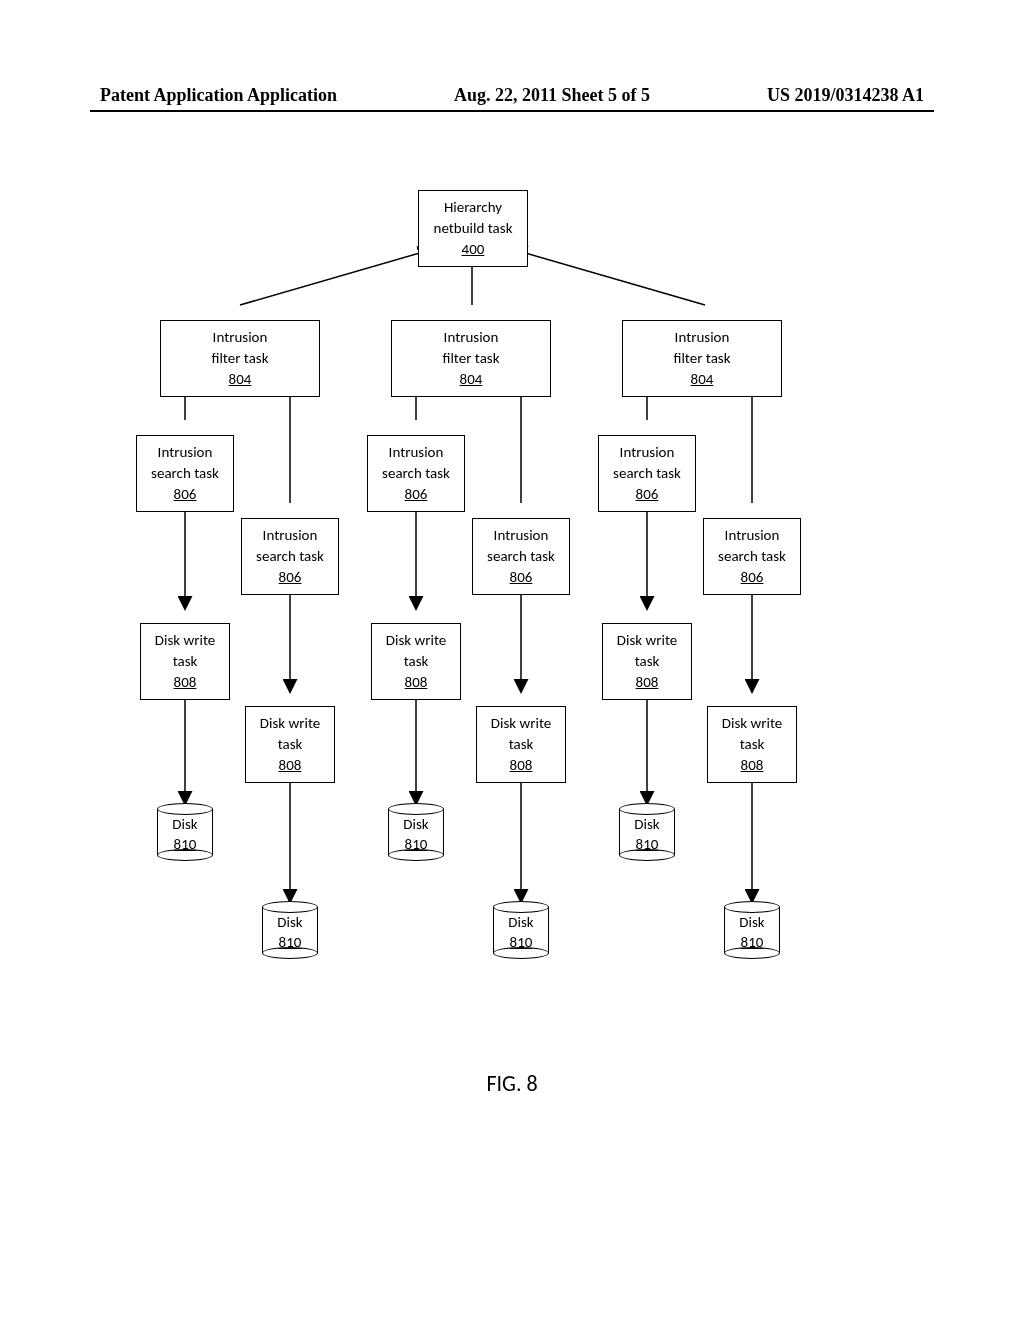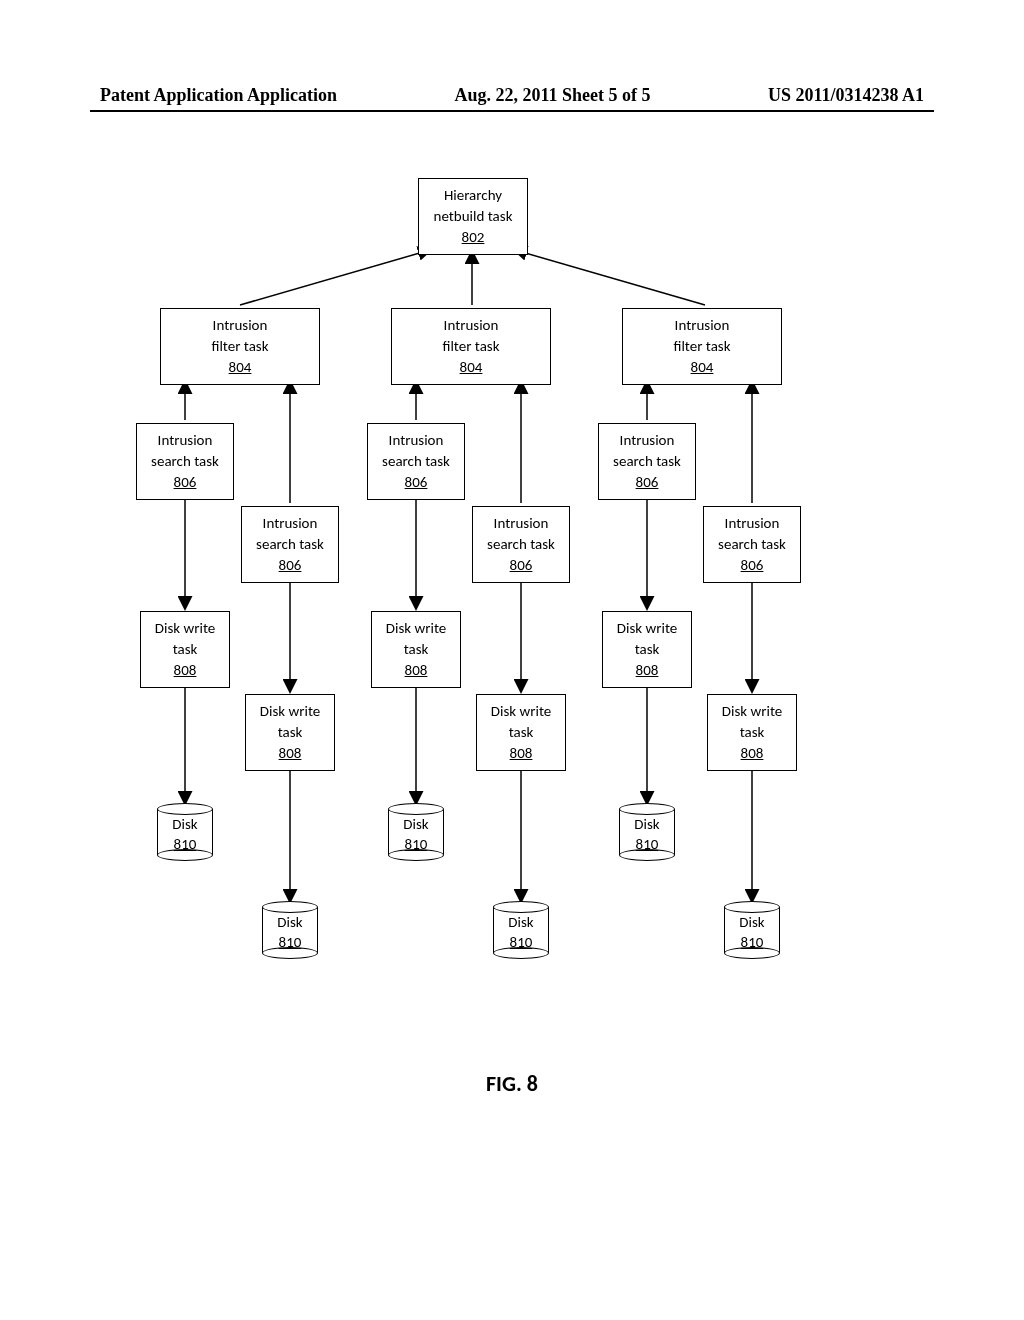--- a/index.html
+++ b/index.html
@@ -38,20 +38,21 @@
   }
   .box {
     position: absolute;
     border: 1.5px solid black;
     background: white;
     text-align: center;
     font-size: 15px;
     line-height: 1.4;
     padding: 6px 4px;
     font-family: Calibri, Arial, sans-serif;
+    margin-top: 12px;
   }
   .ref { text-decoration: underline; }
   .cyl {
     position: absolute;
     text-align: center;
     font-size: 15px;
     line-height: 1.3;
     font-family: Calibri, Arial, sans-serif;
     padding-left: 24px;
   }
@@ -75,36 +76,35 @@
     text-align: center;
   }
   .figlabel {
     position: absolute;
     top: 1070px;
     left: 0;
     width: 1024px;
     text-align: center;
     font-family: Calibri, Arial, sans-serif;
     font-size: 22px;
-    font-weight: bold;
   }
   svg.arrows {
     position: absolute;
     top: 0; left: 0;
     width: 1024px; height: 1000px;
     pointer-events: none;
   }
 </style>
 </head>
 <body>
 
 <div class="header">
   <span>Patent Application Application</span>
   <span>Aug. 22, 2011  Sheet 5 of 5</span>
-  <span>US 2011/0314238 A1</span>
+  <span>US 2019/0314238 A1</span>
 </div>
 <div class="header-line"></div>
 
 <div class="diagram">
 
   <svg class="arrows">
     <defs>
       <marker id="ah" markerWidth="10" markerHeight="10" refX="8" refY="5" orient="auto">
         <path d="M0,0 L10,5 L0,10 z" fill="black"></path>
       </marker>
@@ -134,21 +134,21 @@
     <line x1="290" y1="594" x2="290" y2="731" stroke="black" stroke-width="1.5" marker-end="url(#ah)"></line>
     <line x1="416" y1="511" x2="416" y2="633" stroke="black" stroke-width="1.5" marker-end="url(#ah)"></line>
     <line x1="521" y1="594" x2="521" y2="731" stroke="black" stroke-width="1.5" marker-end="url(#ah)"></line>
     <line x1="647" y1="511" x2="647" y2="633" stroke="black" stroke-width="1.5" marker-end="url(#ah)"></line>
     <line x1="752" y1="594" x2="752" y2="731" stroke="black" stroke-width="1.5" marker-end="url(#ah)"></line>
   </svg>
 
   <div class="box" style="left:418px; top:8px; width:110px;">
     <div>Hierarchy</div>
     <div>netbuild task</div>
-    <div class="ref">802</div>
+    <div class="ref">400</div>
   </div>
 
   <div class="box" style="left:160px; top:138px; width:160px;">
     <div>Intrusion</div>
     <div>filter task</div>
     <div class="ref">804</div>
   </div>
   <div class="box" style="left:391px; top:138px; width:160px;">
     <div>Intrusion</div>
     <div>filter task</div>

